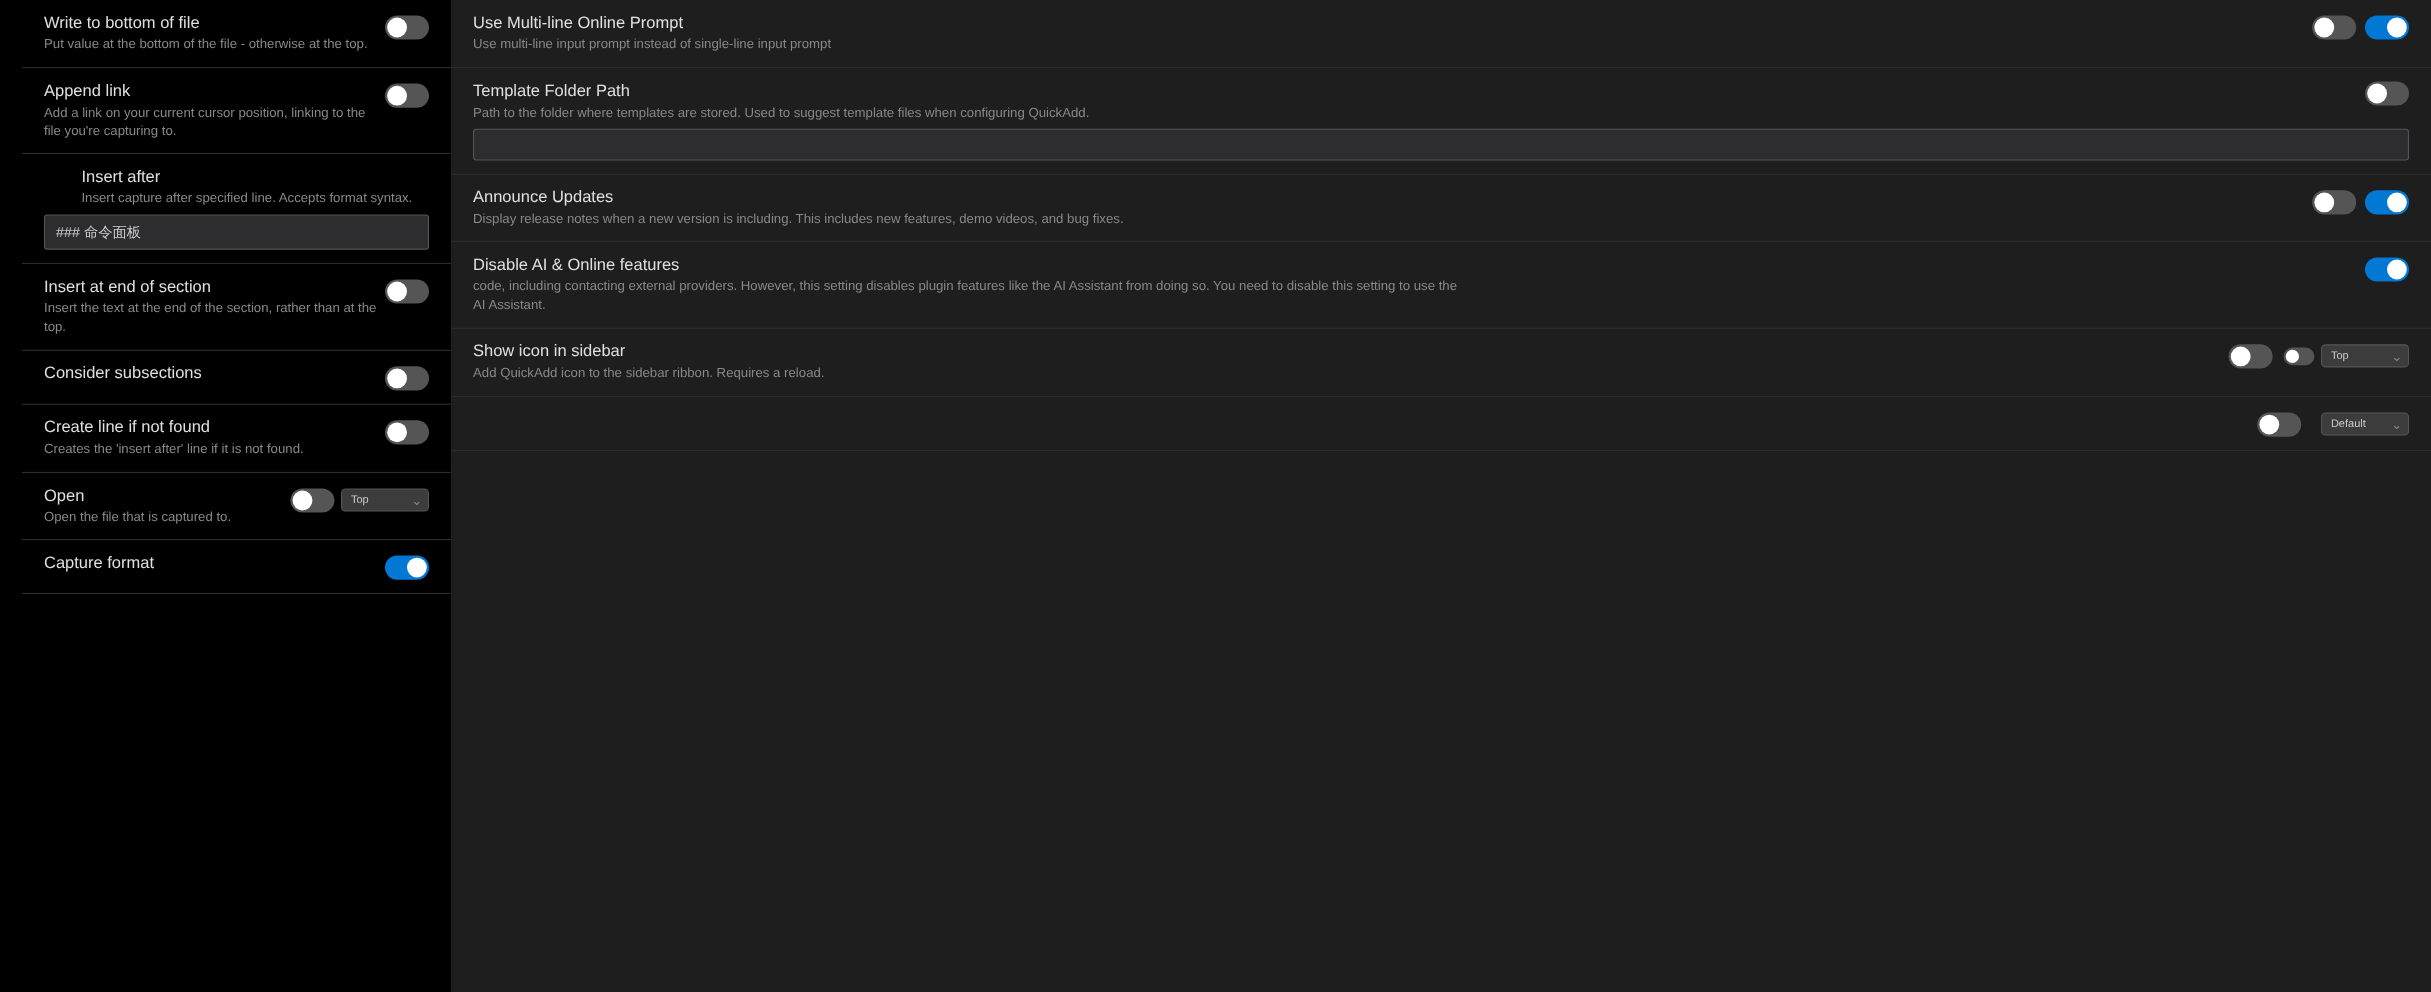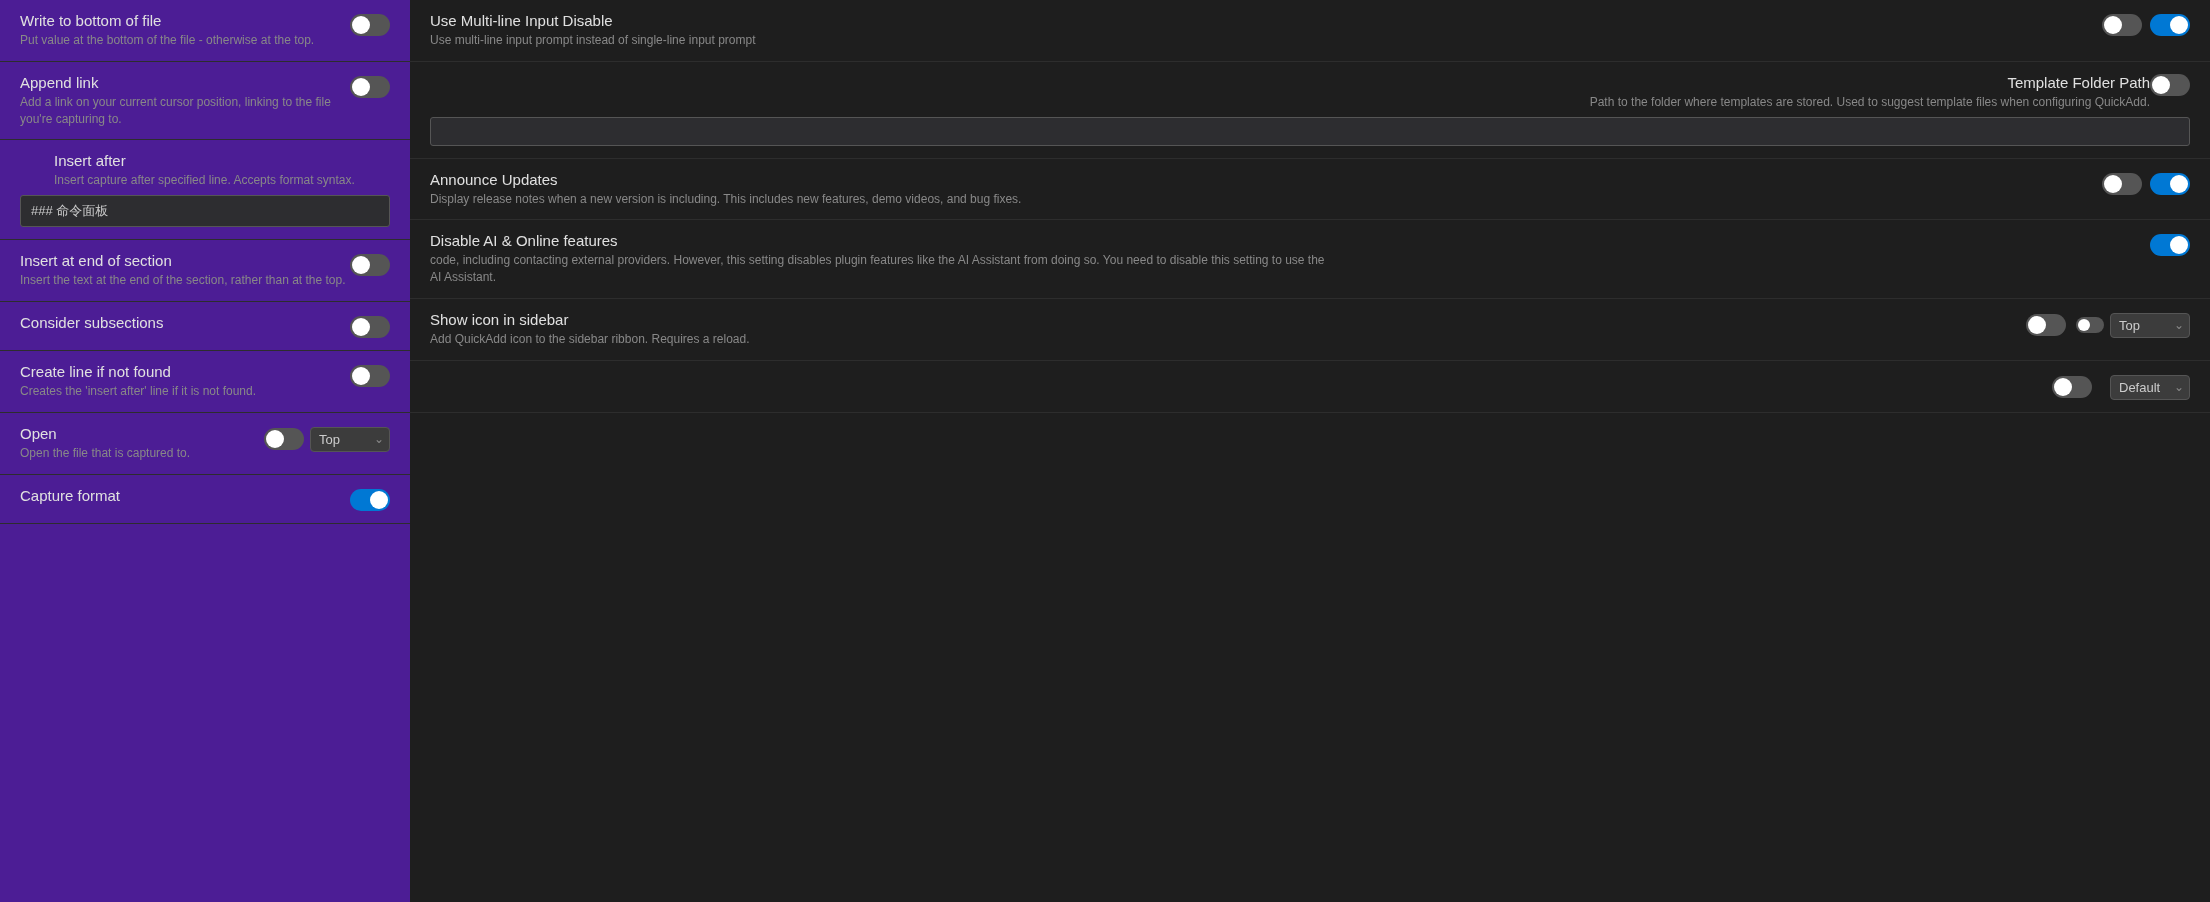--- a/index.html
+++ b/index.html
@@ -148,21 +148,21 @@
       padding-top: 2px;
     }
 
     
     .dropdown-select {
       background: #3c3c3c;
       border: 1px solid #555;
       color: #cccccc;
       padding: 4px 24px 4px 8px;
       border-radius: 4px;
-      font-size: 13px;
+      font-size: 10px;
       cursor: pointer;
       appearance: none;
       position: relative;
       min-width: 80px;
     }
 
     .select-wrapper {
       position: relative;
       display: inline-block;
     }
@@ -293,21 +293,21 @@
     <div class="sidebar-section-title">核心插件2</div>
     <div class="sidebar-section-title">白板</div>
     <div class="sidebar-section-title">反向链接</div>
     <div class="sidebar-section-title">命令面板</div>
     <div class="sidebar-section-title">插件</div>
     <div class="sidebar-section-title">日记</div>
     <div class="sidebar-section-title">todo</div>
   </div>
 </div>
 
-<div style="position:absolute;left:0;top:0;width:410px;height:100%;overflow-y:auto;background:#4c1d95;z-index:10;">
+<div style="position:absolute;left:0;top:0;width:410px;height:100%;overflow-y:auto;background:#000000;z-index:10;padding-left:20px;">
 
   <div class="setting-item">
     <div class="setting-text">
       <div class="setting-title">Write to bottom of file</div>
       <div class="setting-desc">Put value at the bottom of the file - otherwise at the top.</div>
     </div>
     <div class="setting-control">
       <div class="toggle"></div>
     </div>
   </div>
@@ -388,31 +388,31 @@
       <div class="toggle on"></div>
     </div>
   </div>
 
 </div>
 
 <div class="settings-panel">
 
   <div class="setting-item">
     <div class="setting-text">
-      <div class="setting-title">Use Multi-line Input Disable</div>
+      <div class="setting-title">Use Multi-line Online Prompt</div>
       <div class="setting-desc">Use multi-line input prompt instead of single-line input prompt</div>
     </div>
     <div class="setting-control" style="gap:8px;">
       <div class="toggle partial" style="background:#555;"></div>
       <div class="toggle on"></div>
     </div>
   </div>
 
   <div class="setting-item" style="flex-direction:column;align-items:flex-start;">
-    <div style="display:flex;width:100%;align-items:flex-start;text-align:right;">
+    <div style="display:flex;width:100%;align-items:flex-start;">
       <div class="setting-text">
         <div class="setting-title">Template Folder Path</div>
         <div class="setting-desc">Path to the folder where templates are stored. Used to suggest template files when configuring QuickAdd.</div>
       </div>
       <div style="display:flex;gap:8px;align-items:center;">
         <div class="toggle partial" style="background:#555;"></div>
       </div>
     </div>
     <input type="text" class="template-folder-input" style="margin-top: 6px;" placeholder="">
   </div>

